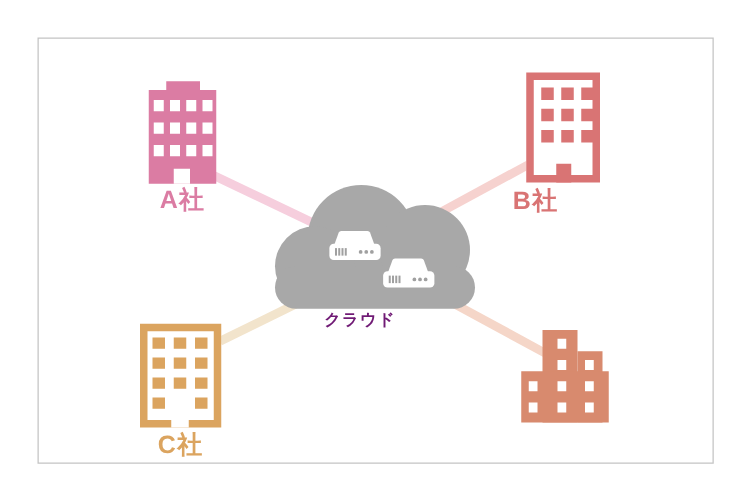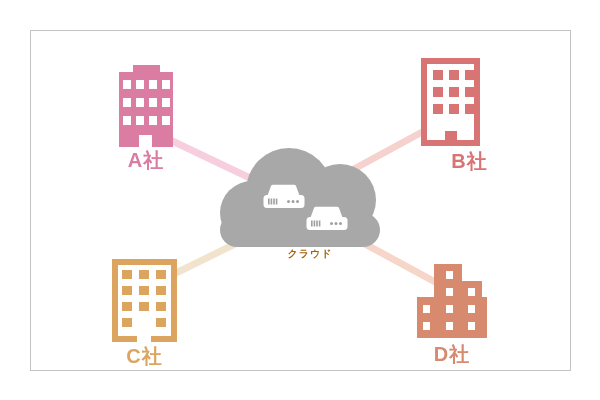--- a/index.html
+++ b/index.html
@@ -12,24 +12,24 @@
     border:1px solid #c3c3c3;
   }
   svg.layer { position:absolute; left:0; top:0; }
 
   
   .lbl {
     position:absolute; font-weight:bold; font-size:20px;
     text-align:center; letter-spacing:1px; line-height:1;
   }
   .lbl-a { left:119px; top:150px; width:54px; color:#db7ca3; }
-  .lbl-b { left:440px; top:151px; width:59px; color:#d97474; }
+  .lbl-b { left:399px; top:151px; width:59px; color:#d97474; }
   .lbl-c { left:112px; top:346px; width:65px; color:#dba45f; }
   .lbl-d { left:417px; top:344px; width:70px; color:#d88a6e; }
-  .lbl-cloud { left:260px; top:249px; width:100px; color:#a16207; font-size:10px; }
+  .lbl-cloud { left:238px; top:249px; width:100px; color:#701a75; font-size:13px; }
 
   
   .a-roof { position:absolute; left:133px; top:65px; width:27px; height:8px; background:#db7ca3; }
   .a-body { position:absolute; left:119px; top:72px; width:54px; height:75px; background:#db7ca3; }
   .a-grid { position:absolute; left:123px; top:80px; display:grid;
             grid-template-columns:repeat(4,8px); grid-template-rows:repeat(3,9px);
             column-gap:5px; row-gap:9px; }
   .a-grid i { display:block; background:#ffffff; }
   .a-door { position:absolute; left:139px; top:135px; width:13px; height:12px; background:#ffffff; }
 
@@ -174,16 +174,15 @@
     <div class="d-win" style="left:446px; top:305px;"></div>
     <div class="d-win" style="left:468px; top:305px;"></div>
     <div class="d-win" style="left:423px; top:322px;"></div>
     <div class="d-win" style="left:446px; top:322px;"></div>
     <div class="d-win" style="left:468px; top:322px;"></div>
   </div>
 
   <div class="lbl lbl-a">A社</div>
   <div class="lbl lbl-b">B社</div>
   <div class="lbl lbl-c">C社</div>
-  <div class="lbl lbl-d">D社</div>
   <div class="lbl lbl-cloud">クラウド</div>
 
 </div>
 
 </body></html>

